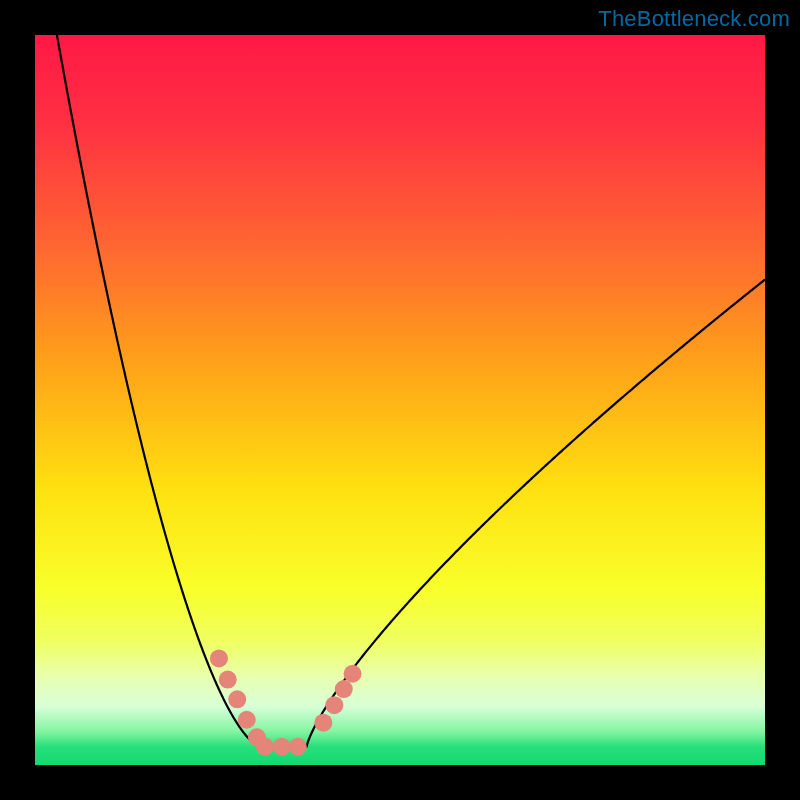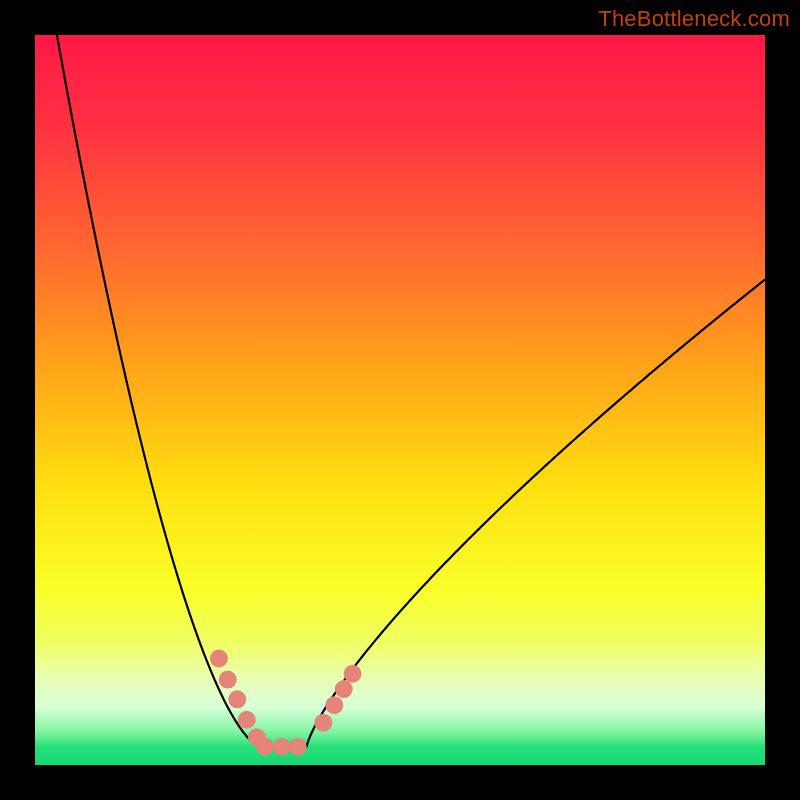--- a/index.html
+++ b/index.html
@@ -14,21 +14,21 @@
   .frame {
     position: relative;
     width: 800px;
     height: 800px;
     background: #000;
   }
   .watermark {
     position: absolute;
     top: 6px;
     right: 10px;
-    color: #c2410c;
+    color: #0369a1;
     font-size: 22px;
     letter-spacing: 0.2px;
     font-weight: 400;
     z-index: 5;
   }
   .plotarea {
     position: absolute;
     left: 35px;
     top: 35px;
     width: 730px;

